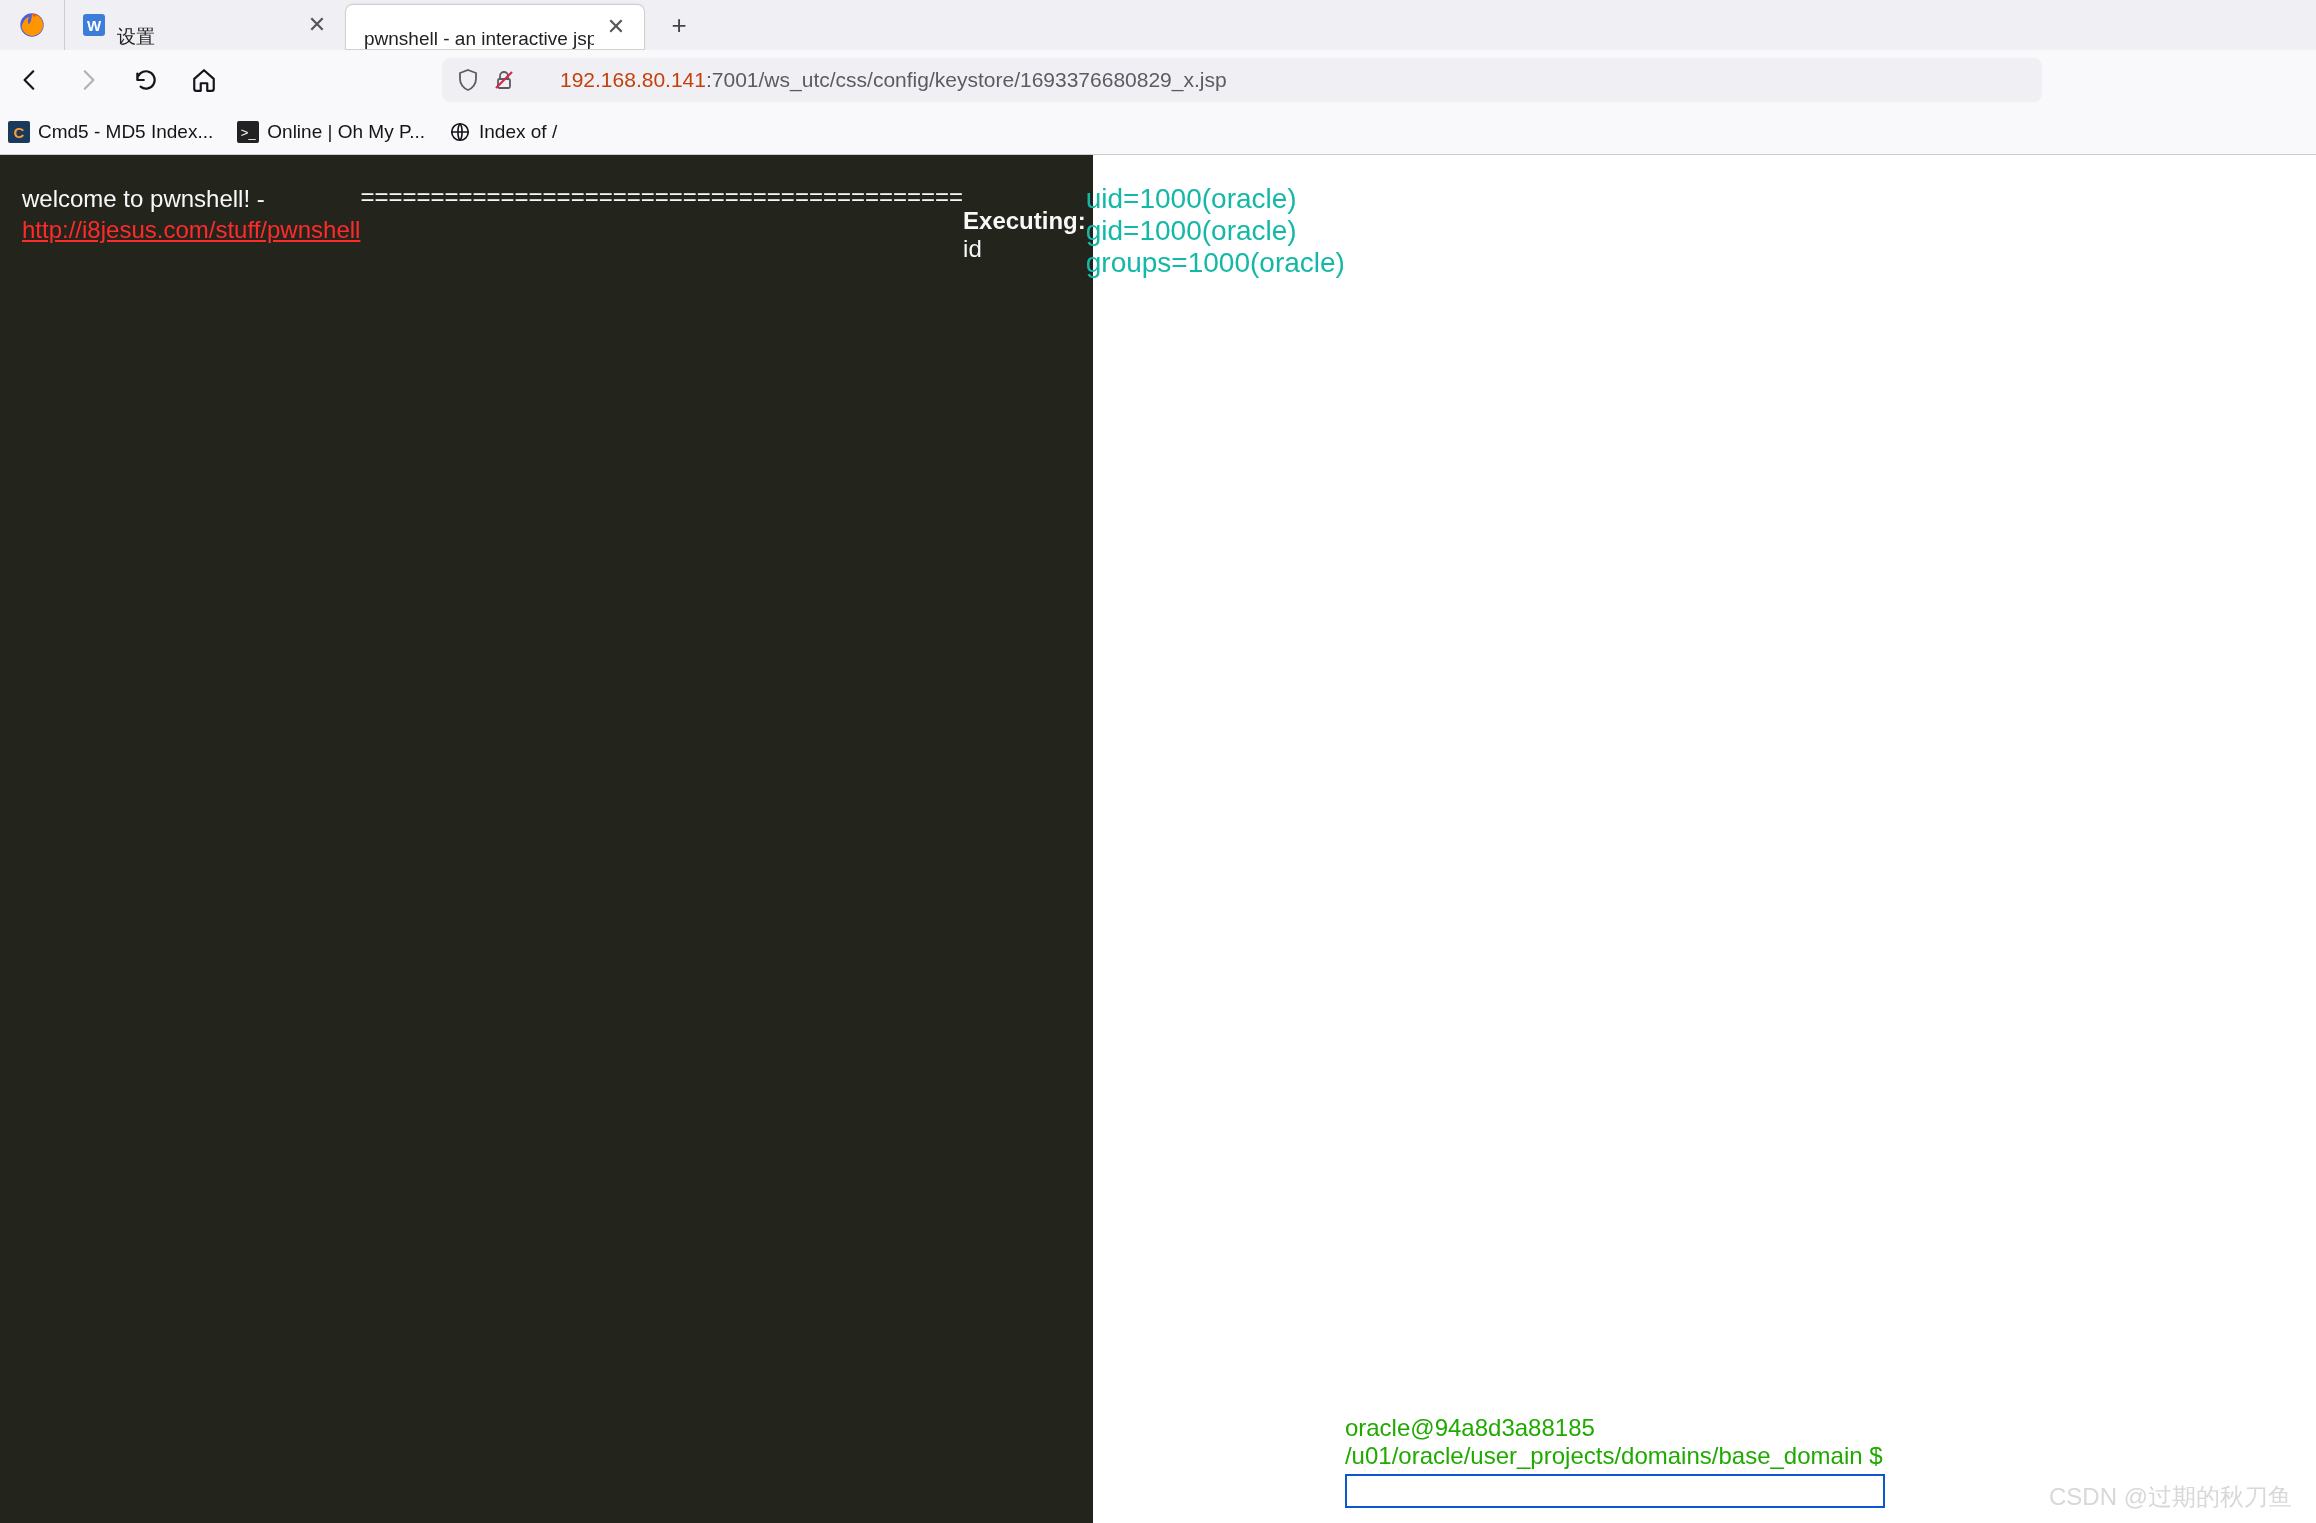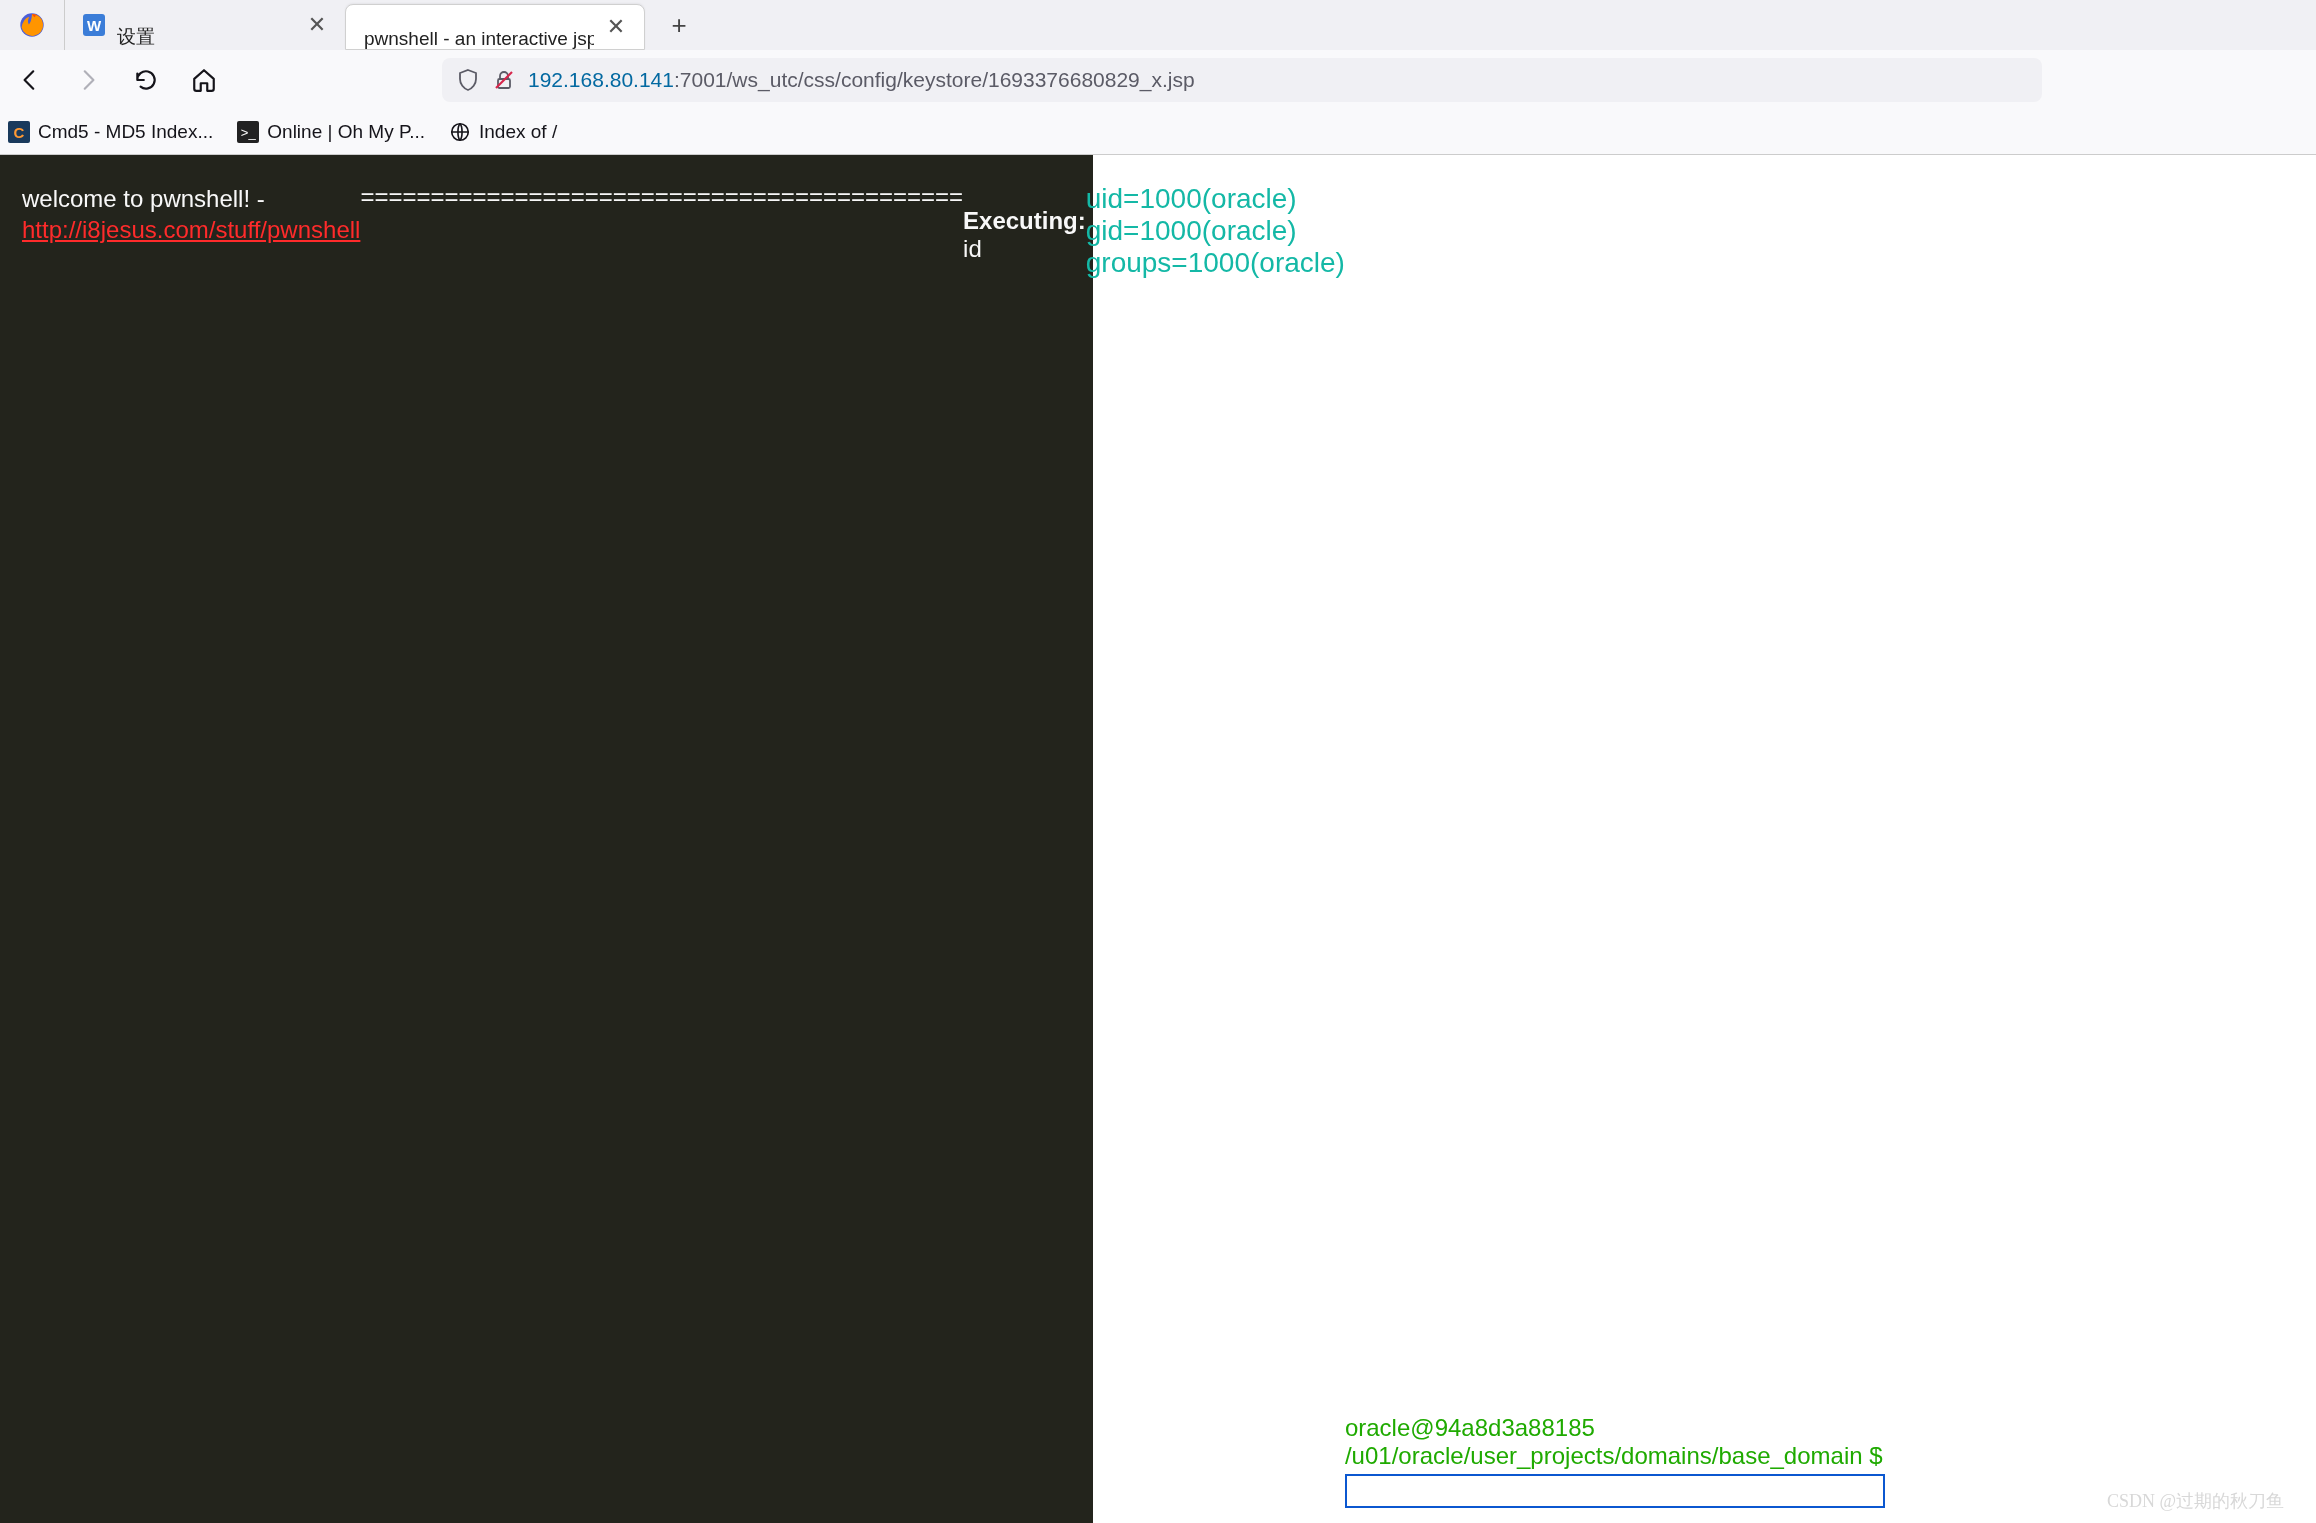--- a/index.html
+++ b/index.html
@@ -128,21 +128,22 @@
     .url-icon {
       width: 24px;
       height: 24px;
       color: #5b5b66;
     }
     .url-text {
       font-size: 21px;
       color: #5b5b66;
     }
     .url-host {
-      color: #0369a1;
+      color: #c2410c;
+      margin-left: 32px;
     }
     .bookmarks-bar {
       height: 44px;
       display: flex;
       align-items: center;
       padding: 0 8px;
       gap: 24px;
       background: #f9f9fb;
       font-size: 19px;
     }
@@ -212,25 +213,25 @@
       height: 34px;
       background: #fff;
       border: 2px solid #0b57d0;
       outline: none;
       padding: 2px 6px;
       font-size: 18px;
       margin-top: 4px;
     }
     .watermark {
       position: absolute;
-      right: 32px;
+      right: 24px;
       bottom: 10px;
       color: #d8d8d8;
-      font-size: 18px;
-      font-family: Liberation Serif, serif;
+      font-size: 24px;
+      font-family: Liberation Sans, sans-serif;
     }
     .wl-favicon {
       background: #3b7dd8;
       border-radius: 3px;
       display: inline-flex;
       align-items: center;
       justify-content: center;
       color: #fff;
       font-weight: bold;
       font-size: 15px;

